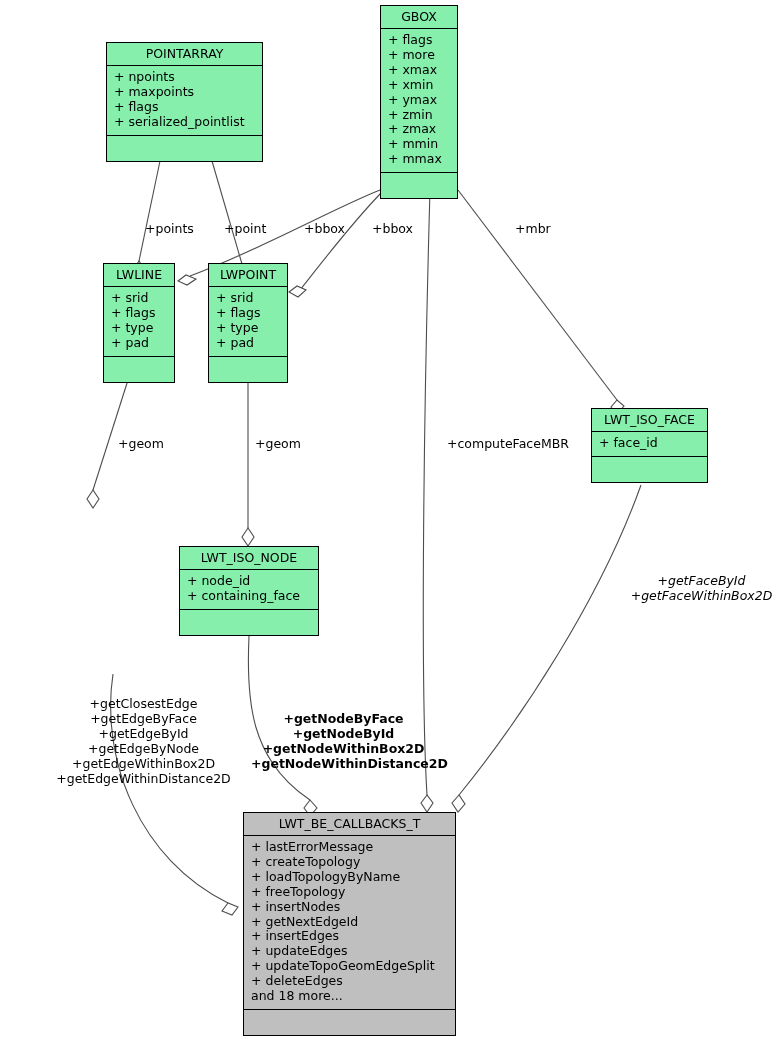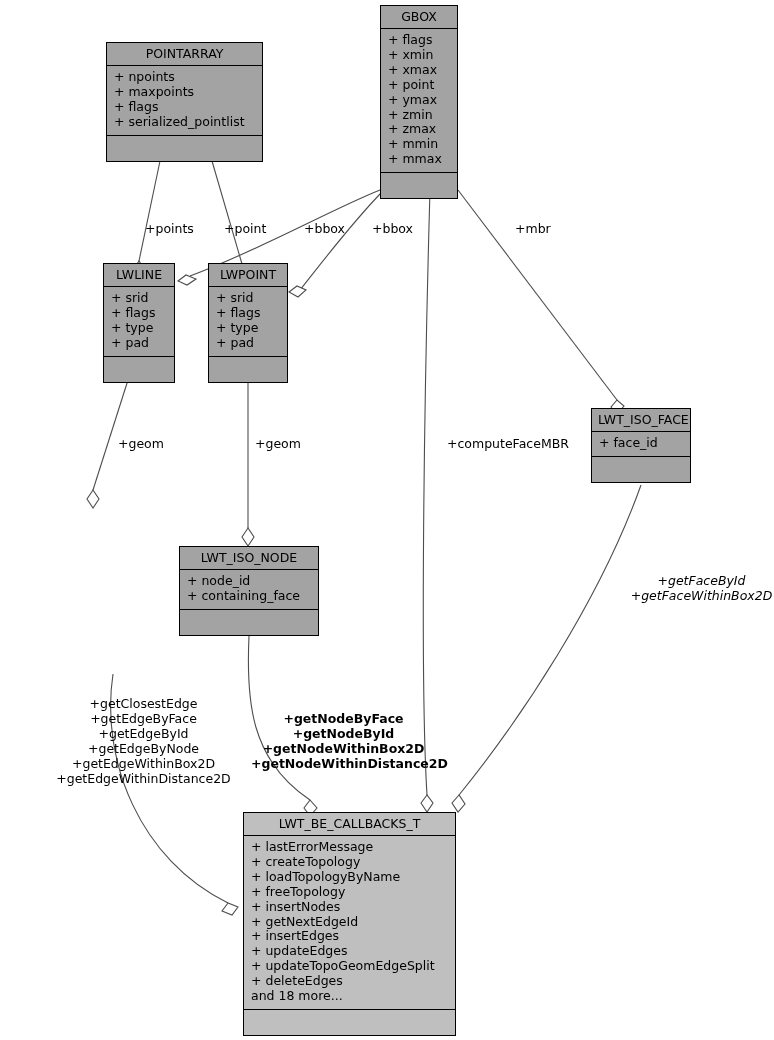--- a/index.html
+++ b/index.html
@@ -18,21 +18,21 @@
     position: absolute;
     left: 0;
     top: 0;
     width: 774px;
     height: 1040px;
   }
   .uml-class {
     position: absolute;
     box-sizing: border-box;
     border: 1px solid #000000;
-    background: #a3a3a3;
+    background: #86efac;
     z-index: 5;
   }
   .uml-class.shaded {
     background: #bfbfbf;
   }
   .uml-name {
     text-align: center;
     font-size: 12.5px;
     color: #000000;
     padding: 4px 6px 4px 6px;
@@ -127,23 +127,23 @@
     <polygon class="diamond" points="310,800 304,808 310,816 317,808"></polygon>
 
     <path d="M 641 485 C 600 600 520 720 459 795"></path>
     <polygon class="diamond" points="459,795 452,803 458,812 465,804"></polygon>
   </svg>
 
   <div class="uml-class" style="left:380px; top:5px; width:78px;">
     <div class="uml-name">GBOX</div>
     <div class="uml-attrs">
       <div>+ flags</div>
+      <div>+ more</div>
+      <div>+ xmax</div>
       <div>+ xmin</div>
-      <div>+ xmax</div>
-      <div>+ point</div>
       <div>+ ymax</div>
       <div>+ zmin</div>
       <div>+ zmax</div>
       <div>+ mmin</div>
       <div>+ mmax</div>
     </div>
     <div class="uml-ops"></div>
   </div>
 
   <div class="uml-class" style="left:106px; top:42px; width:157px;">
@@ -172,21 +172,21 @@
     <div class="uml-name">LWPOINT</div>
     <div class="uml-attrs">
       <div>+ srid</div>
       <div>+ flags</div>
       <div>+ type</div>
       <div>+ pad</div>
     </div>
     <div class="uml-ops"></div>
   </div>
 
-  <div class="uml-class" style="left:591px; top:408px; width:100px;">
+  <div class="uml-class" style="left:591px; top:408px; width:117px;">
     <div class="uml-name">LWT_ISO_FACE</div>
     <div class="uml-attrs">
       <div>+ face_id</div>
     </div>
     <div class="uml-ops"></div>
   </div>
 
 
   <div class="uml-class" style="left:179px; top:546px; width:140px;">
     <div class="uml-name">LWT_ISO_NODE</div>

